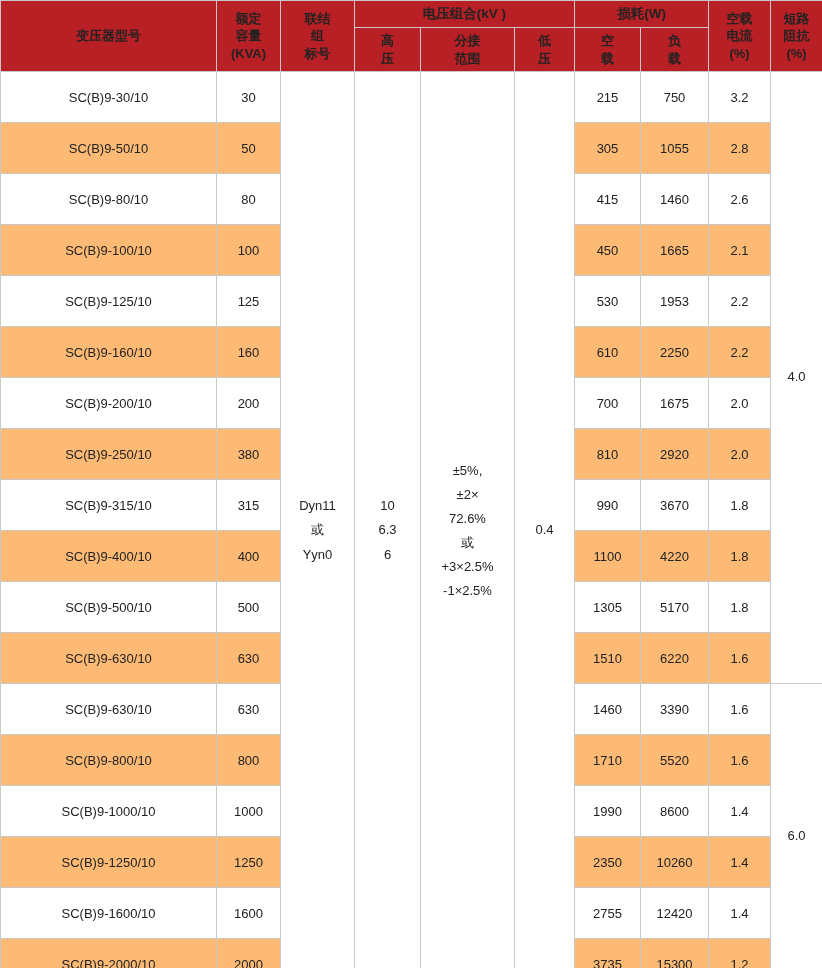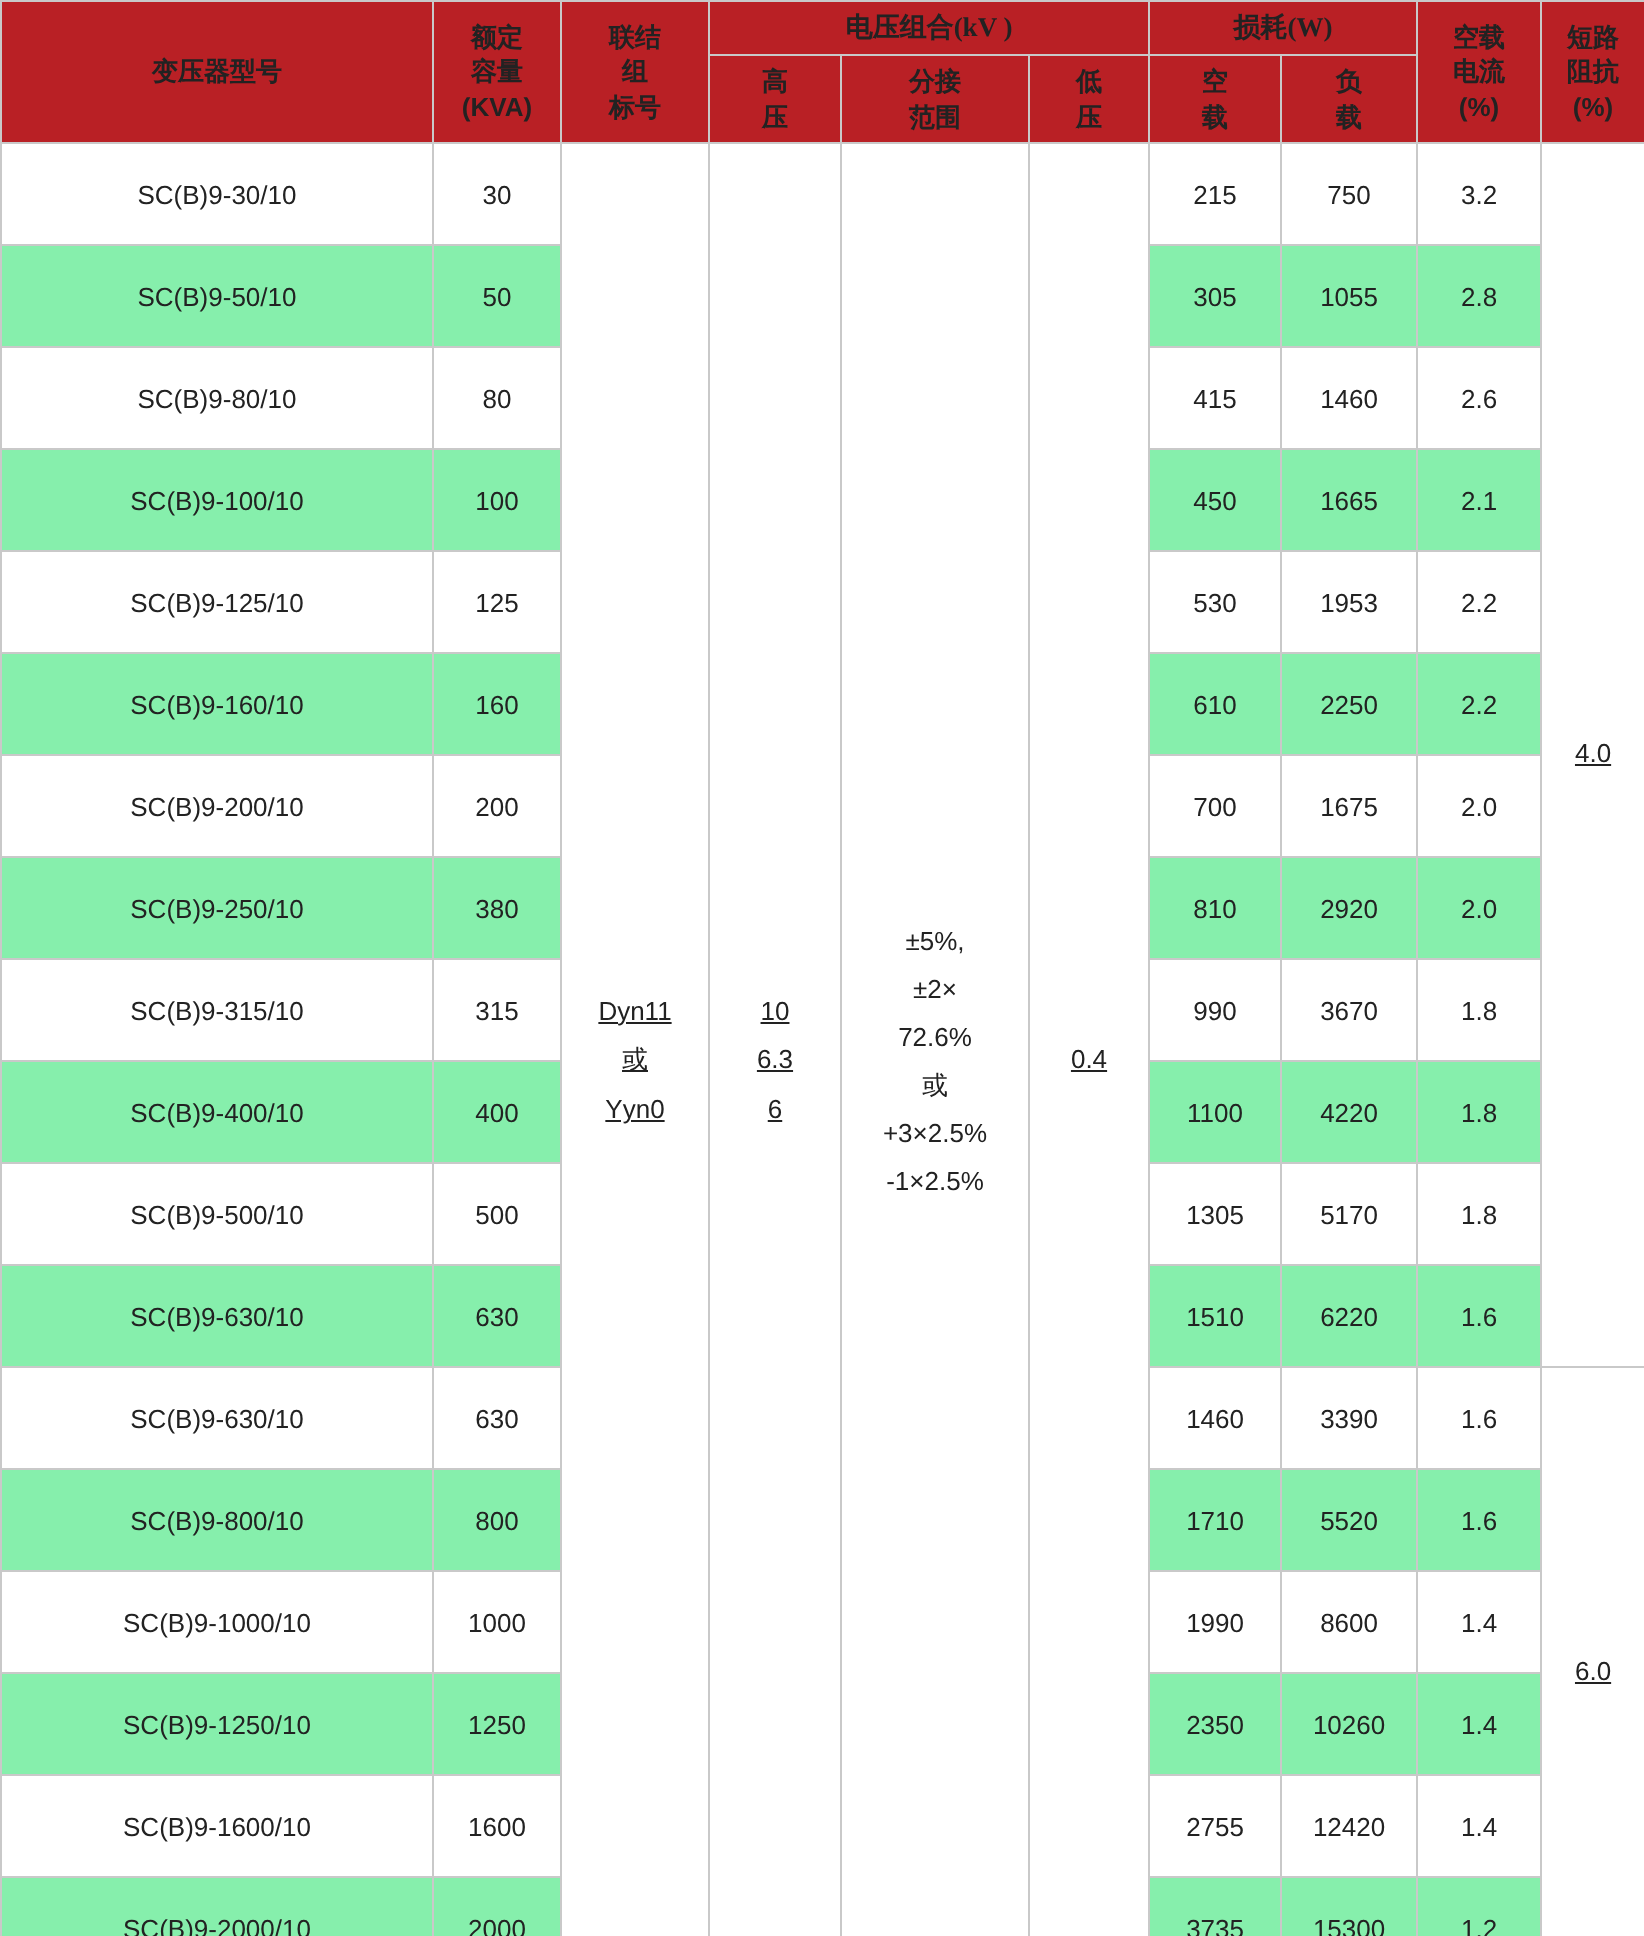--- a/index.html
+++ b/index.html
@@ -28,38 +28,36 @@
   thead th {
     background: #b92025;
     color: #ffffff;
     font-weight: bold;
     border: 1px solid #d4545a;
     line-height: 1.35;
     padding: 4px 2px;
   }
   thead th.grp {
     font-size: 13.5px;
-    font-family: Liberation Serif, serif;
   }
   tbody td {
     height: 46px;
     padding: 2px 3px;
     background: #ffffff;
   }
   tbody tr.alt td {
-    background: #86efac;
+    background: #fdba74;
   }
   td.model {
     font-size: 13.5px;
   }
   td.vspan {
     font-size: 13.5px;
     line-height: 1.9;
     background: #ffffff !important;
-    text-decoration: underline;
   }
   td.tap {
     font-size: 12.5px;
     line-height: 1.85;
   }
   .colw1 { width: 216px; }
   .colw2 { width: 64px; }
   .colw3 { width: 74px; }
   .colw4 { width: 66px; }
   .colw5 { width: 94px; }

